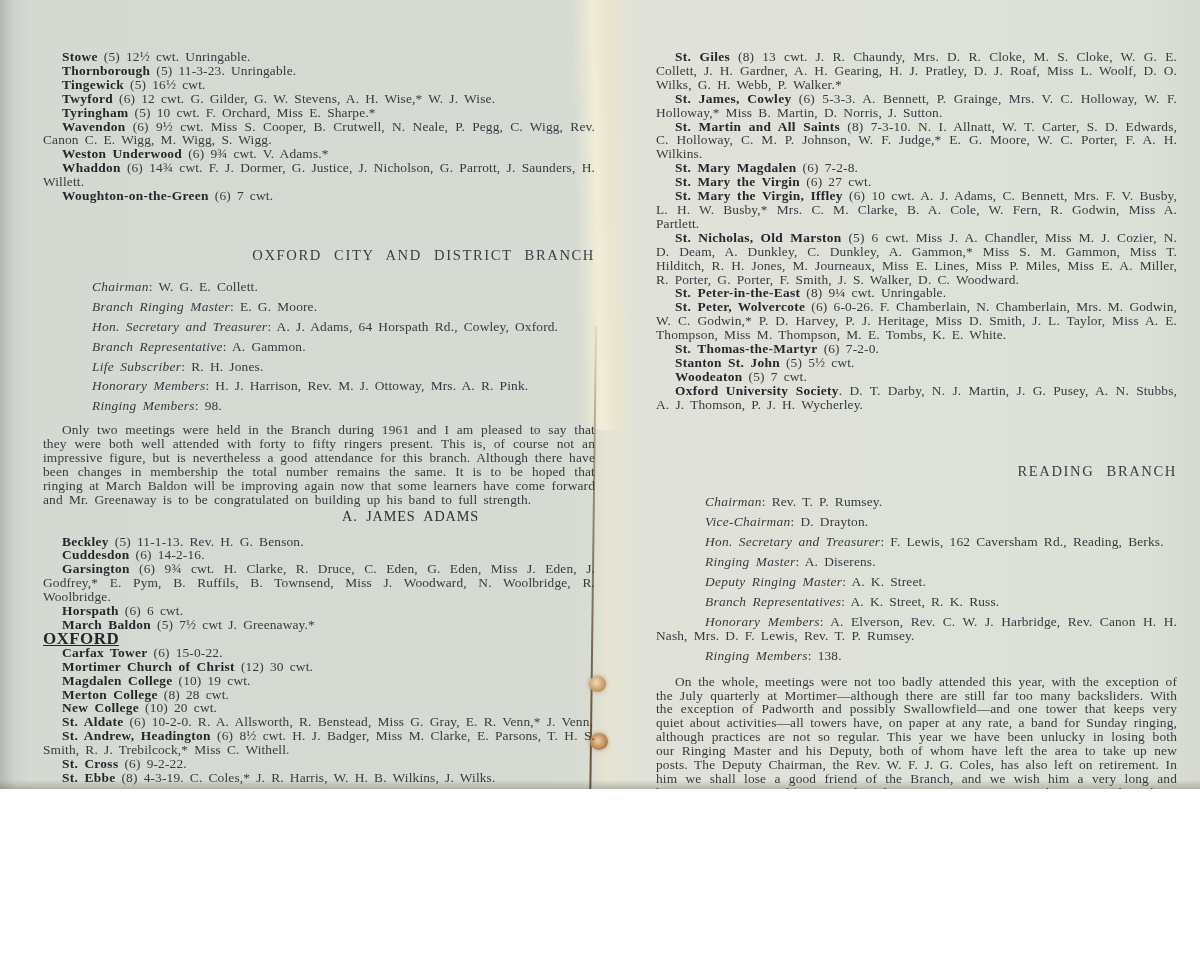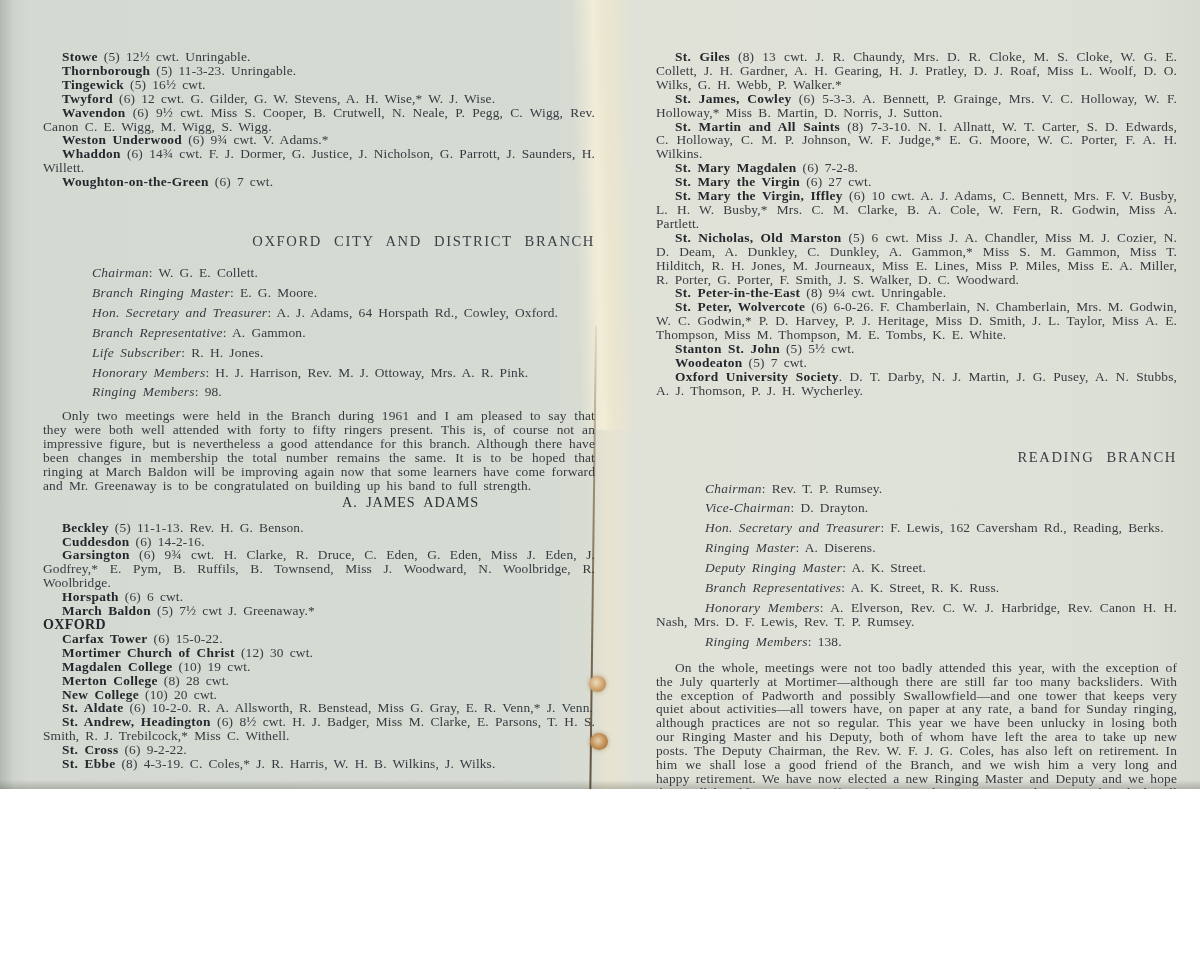--- a/index.html
+++ b/index.html
@@ -36,21 +36,21 @@
     background: linear-gradient(90deg, rgba(80,84,76,0.18), rgba(80,84,76,0)); }
 
   .col { position:absolute; font-size:13.4px; line-height:13.9px;
     text-align:justify; letter-spacing:0.15px; word-spacing:2.6px; }
   .col-left  { left:43px;  top:50px; width:552px; }
   .col-right { left:656px; top:50px; width:521px; }
 
   .entry { margin:0; text-indent:19px; }
   .entry b { font-weight:bold; color:#24282d; letter-spacing:0.3px; }
   .subheading { margin:0; text-indent:0; font-weight:bold; color:#24282d;
-    font-size:14px; letter-spacing:0.4px; }
+    font-size:17px; letter-spacing:0.4px;text-decoration:underline; }
 
   .branch-heading { font-weight:normal; text-align:right; color:#3a4046;
     font-size:14.6px; letter-spacing:1.6px; word-spacing:7px;
     margin:46px 0 17px 0; }
   .branch-heading.reading { margin-top:53px; }
 
   .officer { margin:0 0 6px 0; text-indent:19px; }
   .officer i { letter-spacing:0.3px;margin-left:30px; }
 
   .report { margin:10px 0 0 0; text-indent:19px; }
@@ -79,20 +79,21 @@
     <div>
 
         <p class="entry"><b>Stowe</b><span> (5) 12½ cwt. Unringable.</span></p>
 
         <p class="entry"><b>Thornborough</b><span> (5) 11-3-23. Unringable.</span></p>
 
         <p class="entry"><b>Tingewick</b><span> (5) 16½ cwt.</span></p>
 
         <p class="entry"><b>Twyford</b><span> (6) 12 cwt. G. Gilder, G. W. Stevens, A. H. Wise,* W. J. Wise.</span></p>
 
+        <p class="entry"><b>Tyringham</b><span> (5) 10 cwt. F. Orchard, Miss E. Sharpe.*</span></p>
 
         <p class="entry"><b>Wavendon</b><span> (6) 9½ cwt. Miss S. Cooper, B. Crutwell, N. Neale, P. Pegg, C. Wigg, Rev. Canon C. E. Wigg, M. Wigg, S. Wigg.</span></p>
 
         <p class="entry"><b>Weston Underwood</b><span> (6) 9¾ cwt. V. Adams.*</span></p>
 
         <p class="entry"><b>Whaddon</b><span> (6) 14¾ cwt. F. J. Dormer, G. Justice, J. Nicholson, G. Parrott, J. Saunders, H. Willett.</span></p>
 
         <p class="entry"><b>Woughton-on-the-Green</b><span> (6) 7 cwt.</span></p>
       </div>
 
@@ -169,20 +170,21 @@
         <p class="entry"><b>St. Mary the Virgin</b><span> (6) 27 cwt.</span></p>
 
         <p class="entry"><b>St. Mary the Virgin, Iffley</b><span> (6) 10 cwt. A. J. Adams, C. Bennett, Mrs. F. V. Busby, L. H. W. Busby,* Mrs. C. M. Clarke, B. A. Cole, W. Fern, R. Godwin, Miss A. Partlett.</span></p>
 
         <p class="entry"><b>St. Nicholas, Old Marston</b><span> (5) 6 cwt. Miss J. A. Chandler, Miss M. J. Cozier, N. D. Deam, A. Dunkley, C. Dunkley, A. Gammon,* Miss S. M. Gammon, Miss T. Hilditch, R. H. Jones, M. Journeaux, Miss E. Lines, Miss P. Miles, Miss E. A. Miller, R. Porter, G. Porter, F. Smith, J. S. Walker, D. C. Woodward.</span></p>
 
         <p class="entry"><b>St. Peter-in-the-East</b><span> (8) 9¼ cwt. Unringable.</span></p>
 
         <p class="entry"><b>St. Peter, Wolvercote</b><span> (6) 6-0-26. F. Chamberlain, N. Chamberlain, Mrs. M. Godwin, W. C. Godwin,* P. D. Harvey, P. J. Heritage, Miss D. Smith, J. L. Taylor, Miss A. E. Thompson, Miss M. Thompson, M. E. Tombs, K. E. White.</span></p>
 
+        <p class="entry"><b>St. Thomas-the-Martyr</b><span> (6) 7-2-0.</span></p>
 
         <p class="entry"><b>Stanton St. John</b><span> (5) 5½ cwt.</span></p>
 
         <p class="entry"><b>Woodeaton</b><span> (5) 7 cwt.</span></p>
 
         <p class="entry"><b>Oxford University Society</b><span>. D. T. Darby, N. J. Martin, J. G. Pusey, A. N. Stubbs, A. J. Thomson, P. J. H. Wycherley.</span></p>
       </div>
 
     <h2 class="branch-heading reading">READING BRANCH</h2>
 

